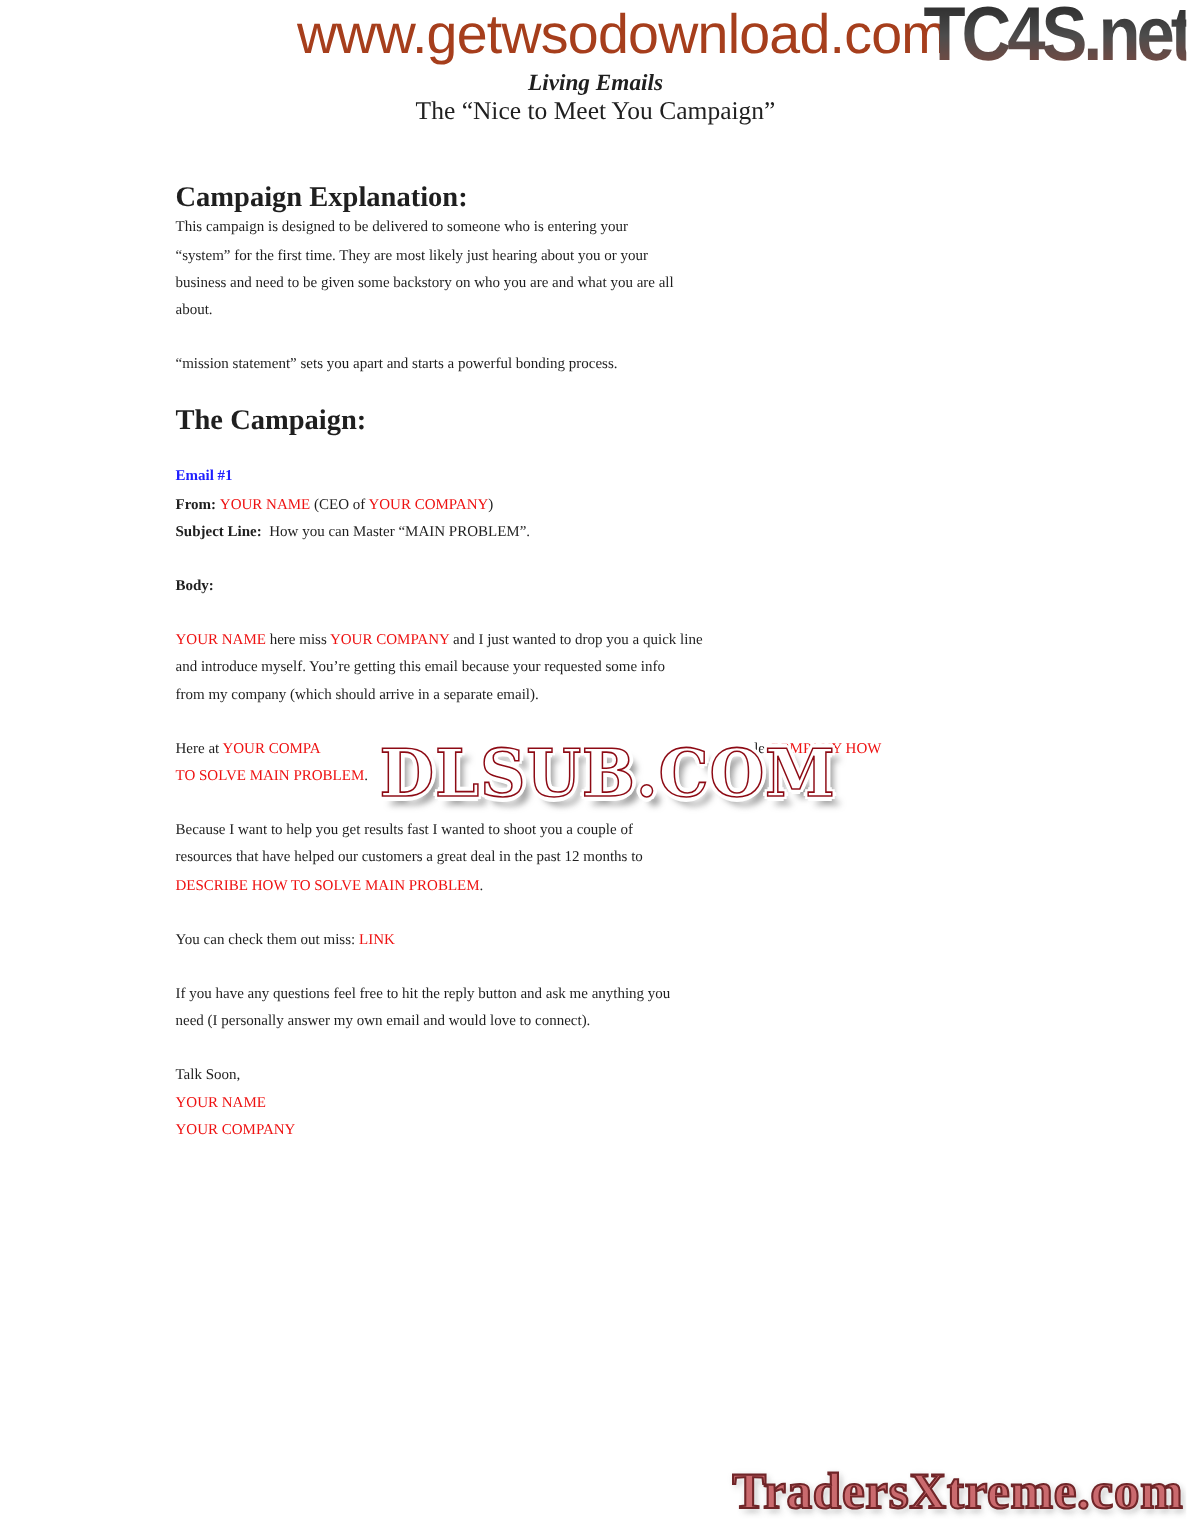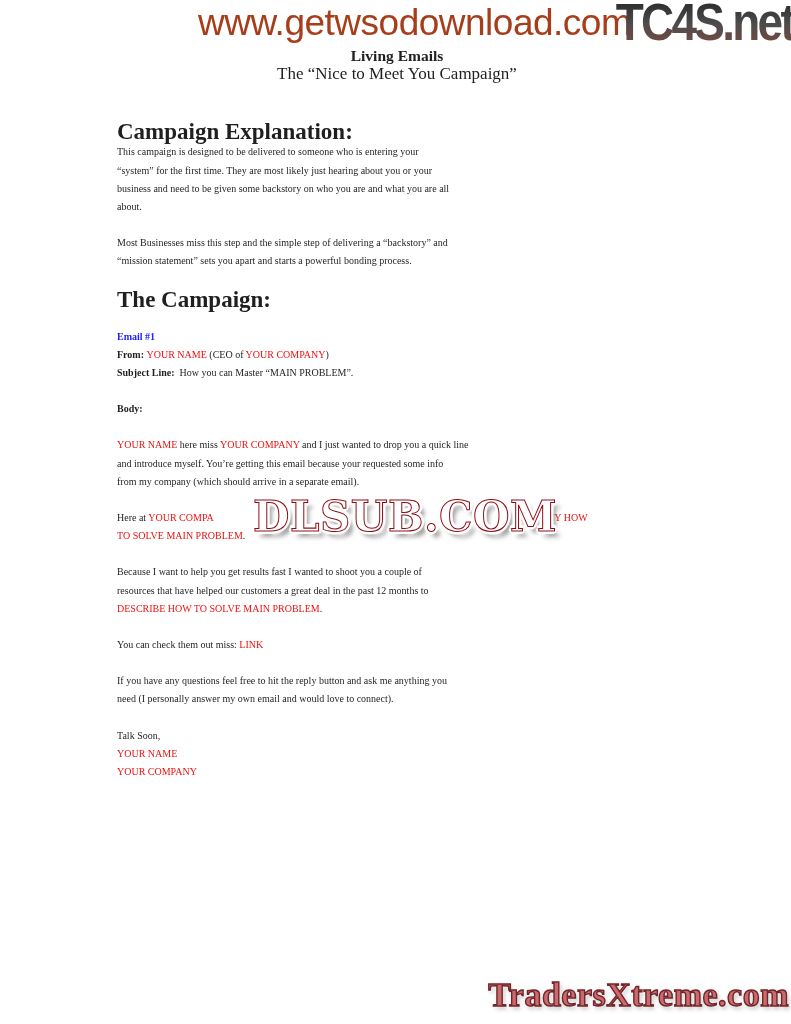--- a/index.html
+++ b/index.html
@@ -26,27 +26,27 @@
   @supports ((-webkit-background-clip:text) or (background-clip:text)){
     .tc4s{
       background:linear-gradient(180deg,#262626 8%,#4c4c4c 52%,#7c4a41 92%);
       -webkit-background-clip:text;background-clip:text;
       -webkit-text-fill-color:transparent;text-shadow:none;
     }
   }
   
   .doc{position:absolute;left:117px;top:0;width:560px;}
   .doc-titles{padding-top:47px;margin-bottom:38px;text-align:center;}
-  .title-line1{font-size:15.5px;line-height:18.2px;font-weight:bold;}
+  .title-line1{font-size:15.5px;line-height:18.2px;font-weight:bold;font-style:italic;}
   .title-line2{font-size:17px;line-height:18.2px;}
   .line{white-space:pre;font-size:10px;line-height:18.2px;}
   .block-para{margin-bottom:18px;}
   .block-heading{margin-bottom:1px;}
   .block-heading-gap{margin-bottom:18px;}
-  .block-heading .line,.block-heading-gap .line{font-size:23px;line-height:21px;font-weight:bold;}
+  .block-heading .line,.block-heading-gap .line{font-size:19px;line-height:21px;font-weight:bold;}
   .seg-red{color:var(--accent-red,#ee1111);}
   .seg-bold{font-weight:bold;}
   .seg-blue-bold{color:var(--link-blue,#1f1fff);font-weight:bold;}
   .spacer{display:inline-block;height:1px;}
   
   .dlsub{
     position:absolute;left:253px;top:490px;
     font-family:"DejaVu Serif", serif;font-weight:bold;
     font-size:42px;letter-spacing:0.5px;white-space:nowrap;
     transform:scaleY(1.04);transform-origin:50% 0;
@@ -92,21 +92,20 @@
         <div class="block block-heading">
           <div class="line"><span class="seg-bold">Campaign Explanation:</span></div>
         </div>
         <div class="block block-para">
           <div class="line"><span>This campaign is designed to be delivered to someone who is entering your</span></div>
           <div class="line"><span>“system” for the first time. They are most likely just hearing about you or your</span></div>
           <div class="line"><span>business and need to be given some backstory on who you are and what you are all</span></div>
           <div class="line"><span>about.</span></div>
         </div>
         <div class="block block-para">
-          <div class="line"><span>Most Businesses miss this step and the simple step of delivering a “backstory” and</span></div>
           <div class="line"><span>“mission statement” sets you apart and starts a powerful bonding process.</span></div>
         </div>
         <div class="block block-heading-gap">
           <div class="line"><span class="seg-bold">The Campaign:</span></div>
         </div>
         <div class="block block-para">
           <div class="line"><span class="seg-blue-bold">Email #1</span></div>
           <div class="line"><span class="seg-bold">From: </span><span class="seg-red">YOUR NAME</span><span> (CEO of </span><span class="seg-red">YOUR COMPANY</span><span>)</span></div>
           <div class="line"><span class="seg-bold">Subject Line:</span><span>  How you can Master “MAIN PROBLEM”.</span></div>
         </div>

